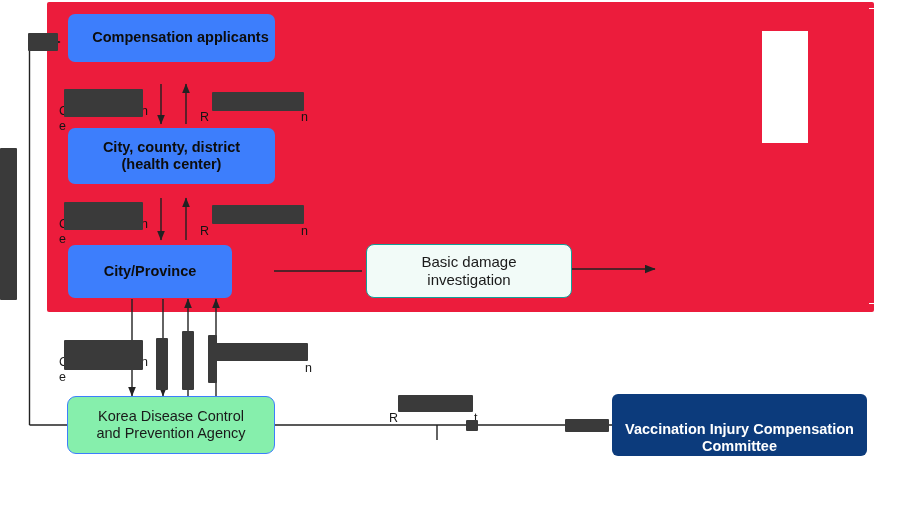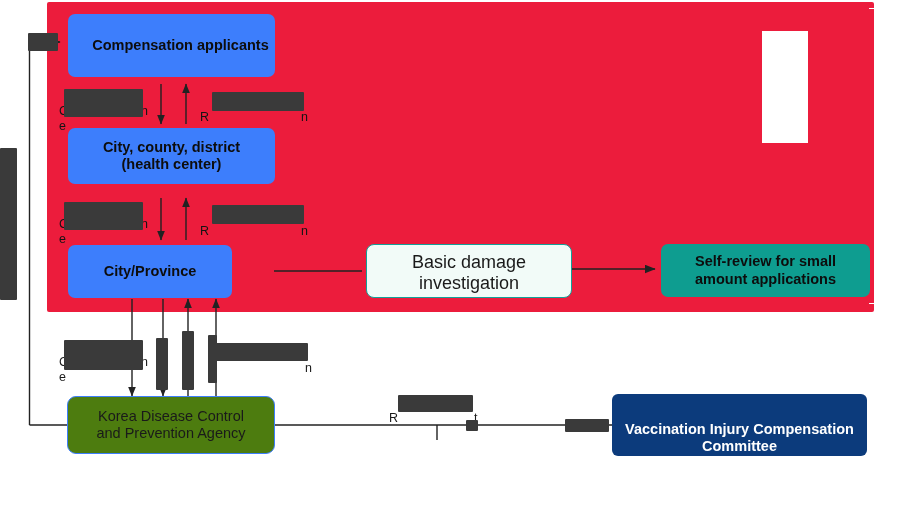--- a/index.html
+++ b/index.html
@@ -42,38 +42,37 @@
   }
   .node-blue {
     background: #3d7efc;
     color: #0d0d0d;
     font-size: 14.5px;
   }
   .node-mint {
     background: #f2fbf8;
     border: 1.6px solid #14a098;
     color: #1a1a1a;
-    font-size: 18px;
+    font-size: 15px;
     font-weight: 400;
     border-radius: 8px;
-    align-items: flex-end;
   }
   .node-teal {
     background: #0e9d90;
     color: #0d0d0d;
     font-size: 14.5px;
   }
   .node-navy {
     background: #0c3b7c;
     color: #ffffff;
     font-size: 14.5px;
     border-radius: 6px;
   }
   .node-lightblue {
-    background: #4d7c0f;
+    background: #86efac;
     border: 1.6px solid #3d7efc;
     color: #1a1a1a;
     font-size: 14.5px;
     font-weight: 400;
     border-radius: 9px;
   }
 
   
   .edge-label {
     color: #1a1a1a;
@@ -144,42 +143,38 @@
     <line x1="216" y1="396" x2="216" y2="299" stroke="#222222" stroke-width="1.4" marker-end="url(#ah-sm)"></line>
 
     <line x1="274" y1="271" x2="362" y2="271" stroke="#222222" stroke-width="1.4"></line>
 
     <line x1="572" y1="269" x2="655" y2="269" stroke="#222222" stroke-width="1.4" marker-end="url(#ah)"></line>
 
     <line x1="275" y1="425" x2="612" y2="425" stroke="#222222" stroke-width="1.4"></line>
     <line x1="437" y1="425" x2="437" y2="440" stroke="#222222" stroke-width="1.4"></line>
   </svg>
 
-  <div class="abs node node-blue" style="left:68px; top:14px; width:207px; height:63px;padding-left:24px;">
+  <div class="abs node node-blue" style="left:68px; top:14px; width:207px; height:48px;padding-left:24px;">
     <span>Compensation applicants</span>
   </div>
 
   <div class="abs node node-blue" style="left:68px; top:128px; width:207px; height:56px;">
     <span style="white-space:pre-line;">City, county, district
 (health center)</span>
   </div>
 
   <div class="abs node node-blue" style="left:68px; top:245px; width:164px; height:53px;">
     <span>City/Province</span>
   </div>
 
   <div class="abs node node-mint" style="left:366px; top:244px; width:206px; height:54px;">
     <span style="white-space:pre-line;">Basic damage
 investigation</span>
   </div>
 
-  <div class="abs node node-teal" style="left:661px; top:244px; width:209px; height:53px;">
-    <span style="white-space:pre-line;">Self-review for small
-amount applications</span>
-  </div>
 
   <div class="abs node node-lightblue" style="left:67px; top:396px; width:208px; height:58px;">
     <span style="white-space:pre-line;">Korea Disease Control
 and Prevention Agency</span>
   </div>
 
 
   <div class="abs node node-navy" style="left:612px; top:394px; width:255px; height:62px;">
     <span style="white-space:pre-line;margin-top:26px;">Vaccination Injury Compensation
 Committee</span>

